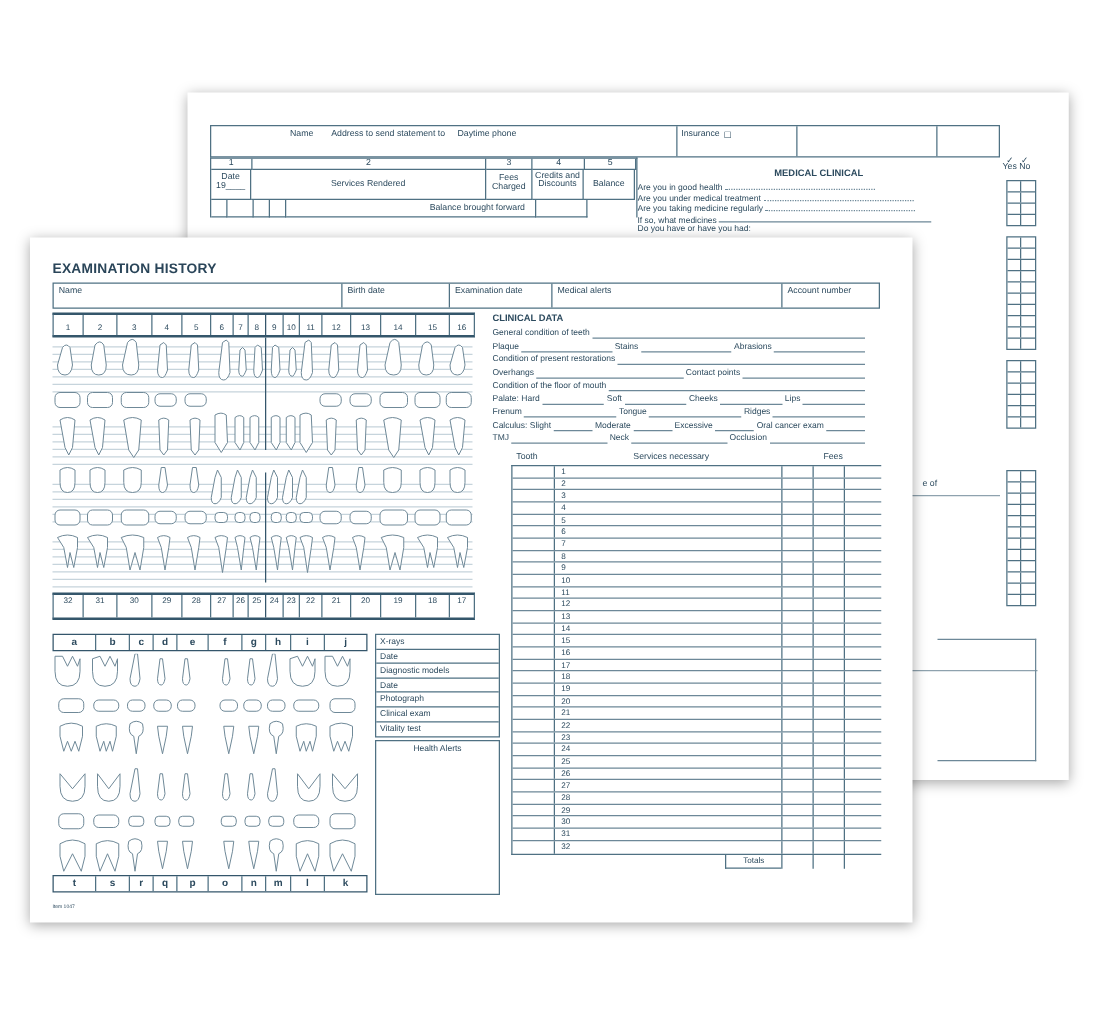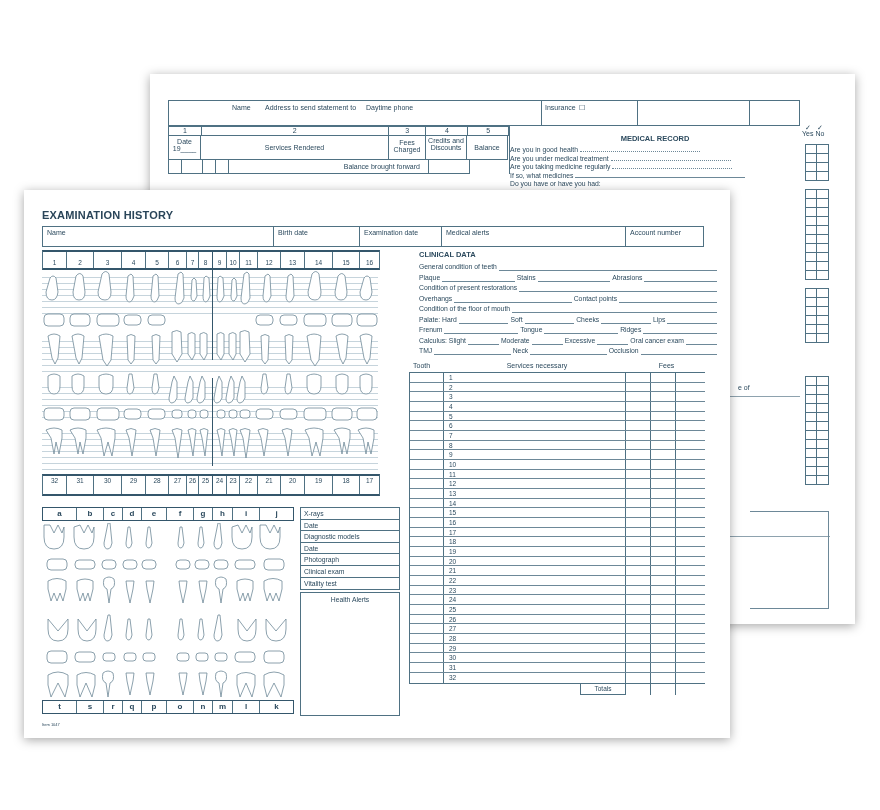--- a/index.html
+++ b/index.html
@@ -29,21 +29,21 @@
   .idrow{position:absolute;left:18px;top:36px;width:660px;height:19px;border:1px solid #4f7183;display:flex;}
   .idrow div{border-right:1px solid #4f7183;font-size:7px;padding:2px 0 0 4px;box-sizing:border-box;}
   .numbar{position:absolute;display:flex;border:1px solid #4f7183;border-top:2px solid #34566b;border-bottom:2px solid #34566b;}
   .numbar div{border-left:1px solid #4f7183;font-size:6.5px;text-align:center;box-sizing:border-box;}
   .numbar div:first-child{border-left:none;}
   .guides{position:absolute;}
   .guides i{display:block;height:5px;border-bottom:1px solid #c6d4dc;}
   .letterbar{position:absolute;display:flex;border:1.5px solid #34566b;height:12px;}
   .letterbar div{border-left:1px solid #4f7183;font-size:8px;font-weight:bold;text-align:center;line-height:12px;box-sizing:border-box;}
   .letterbar div:first-child{border-left:none;}
-  .clin{position:absolute;left:395px;top:60px;width:300px;}
+  .clin{position:absolute;left:370px;top:60px;width:300px;}
   .clin h4{margin:0 0 3px 0;font-size:7.5px;font-weight:bold;}
   .cl{font-size:6.8px;height:10.5px;line-height:10.5px;white-space:nowrap;display:flex;}
   .cl .u{flex:1;border-bottom:1px solid #6d8898;height:8px;margin:0 2px;}
   .svc{position:absolute;left:385px;top:172px;width:296px;}
   .svc-h{display:flex;font-size:7px;height:10px;}
   .svc-body{border:1px solid #4f7183;border-right:none;}
   .svc-row{display:flex;height:9.68px;border-bottom:1px solid #6d8898;box-sizing:border-box;font-size:6.5px;line-height:9px;}
   .svc-row:last-child{border-bottom:none;}
   .svc-row .c1{width:33px;border-right:1px solid #4f7183;}
   .svc-row .c2{width:182px;border-right:1px solid #4f7183;padding-left:5px;box-sizing:border-box;}
@@ -95,21 +95,21 @@
       <div style="width:12px;"></div>
       <div style="width:20px;"></div>
       <div style="width:12px;"></div>
       <div style="width:12px;"></div>
       <div style="width:200px;text-align:right;padding-right:8px;line-height:14px;box-sizing:border-box;">Balance brought forward</div>
       <div style="width:40px;"></div>
     </div>
   </div>
 
   <div class="mh">
-    <div class="mh-title">MEDICAL RECORD</div>
+    <div class="mh-title">MEDICAL CLINICAL</div>
     <div class="mh-q"><span>Are you in good health</span> <span class="dots"></span></div>
     <div class="mh-q"><span>Are you under medical treatment</span> <span class="dots"></span></div>
     <div class="mh-q"><span>Are you taking medicine regularly</span> <span class="dots"></span></div>
     <div class="mh-q"><span>If so, what medicines</span> <span class="dots" style="border-bottom-style:solid;width:170px;"></span></div>
     <div class="mh-q"><span>Do you have or have you had:</span></div>
     <div class="abs t7" style="left:228px;top:258px;">e of</div>
     <div class="abs" style="left:0;top:270px;width:290px;border-bottom:1px solid #8ea2ae;"></div>
     <div class="abs" style="left:0;top:410px;width:320px;border-bottom:1px solid #8ea2ae;"></div>
   </div>
 

